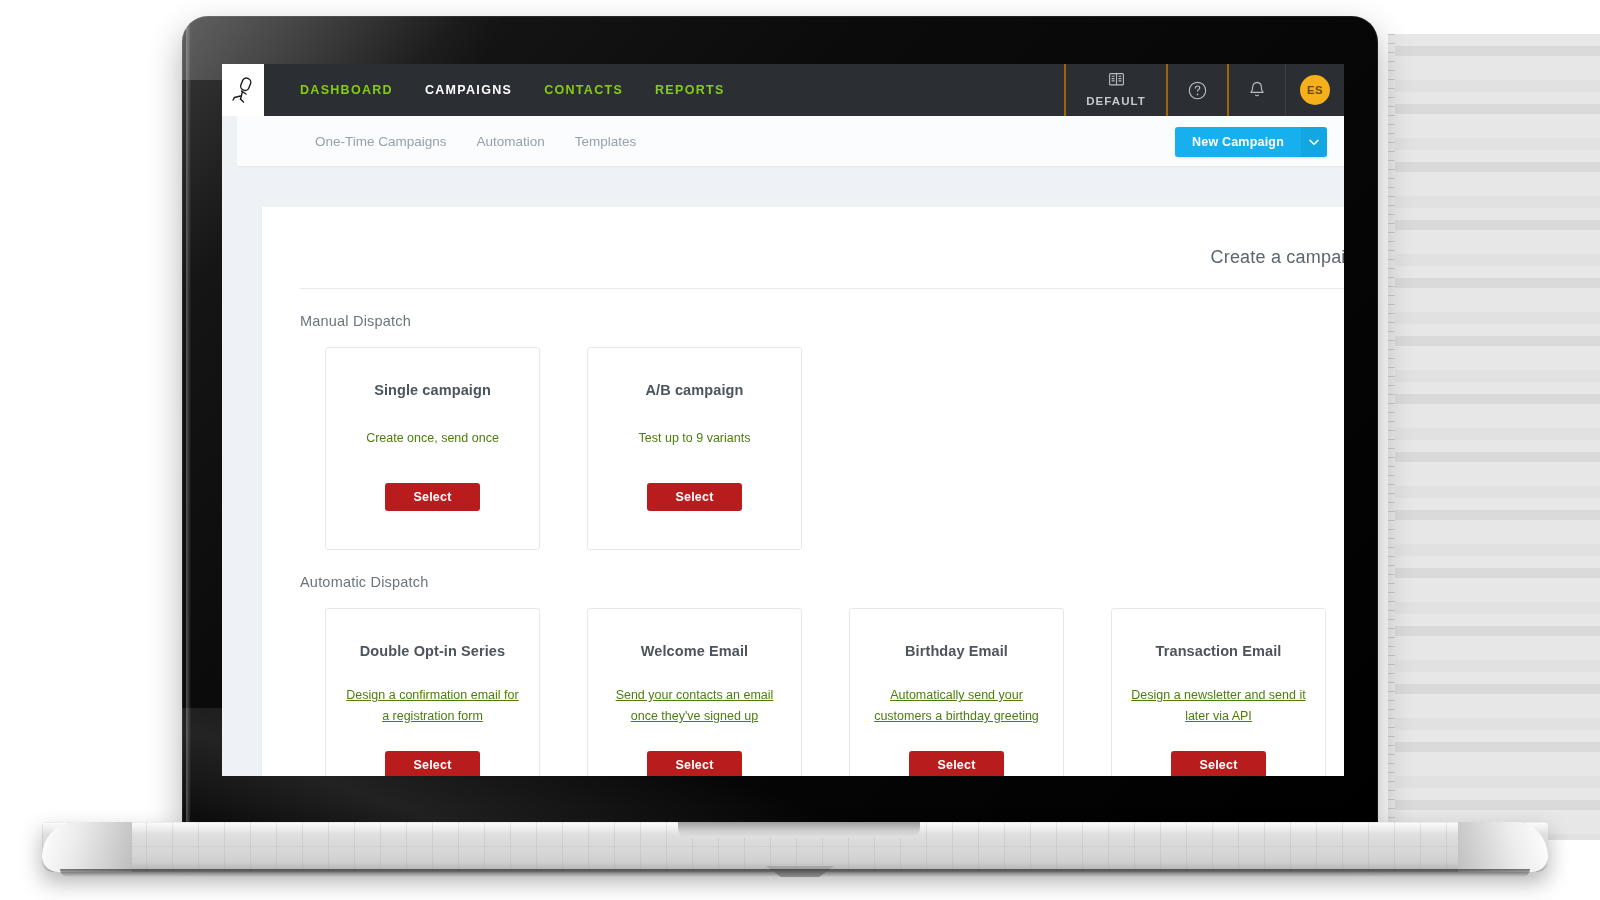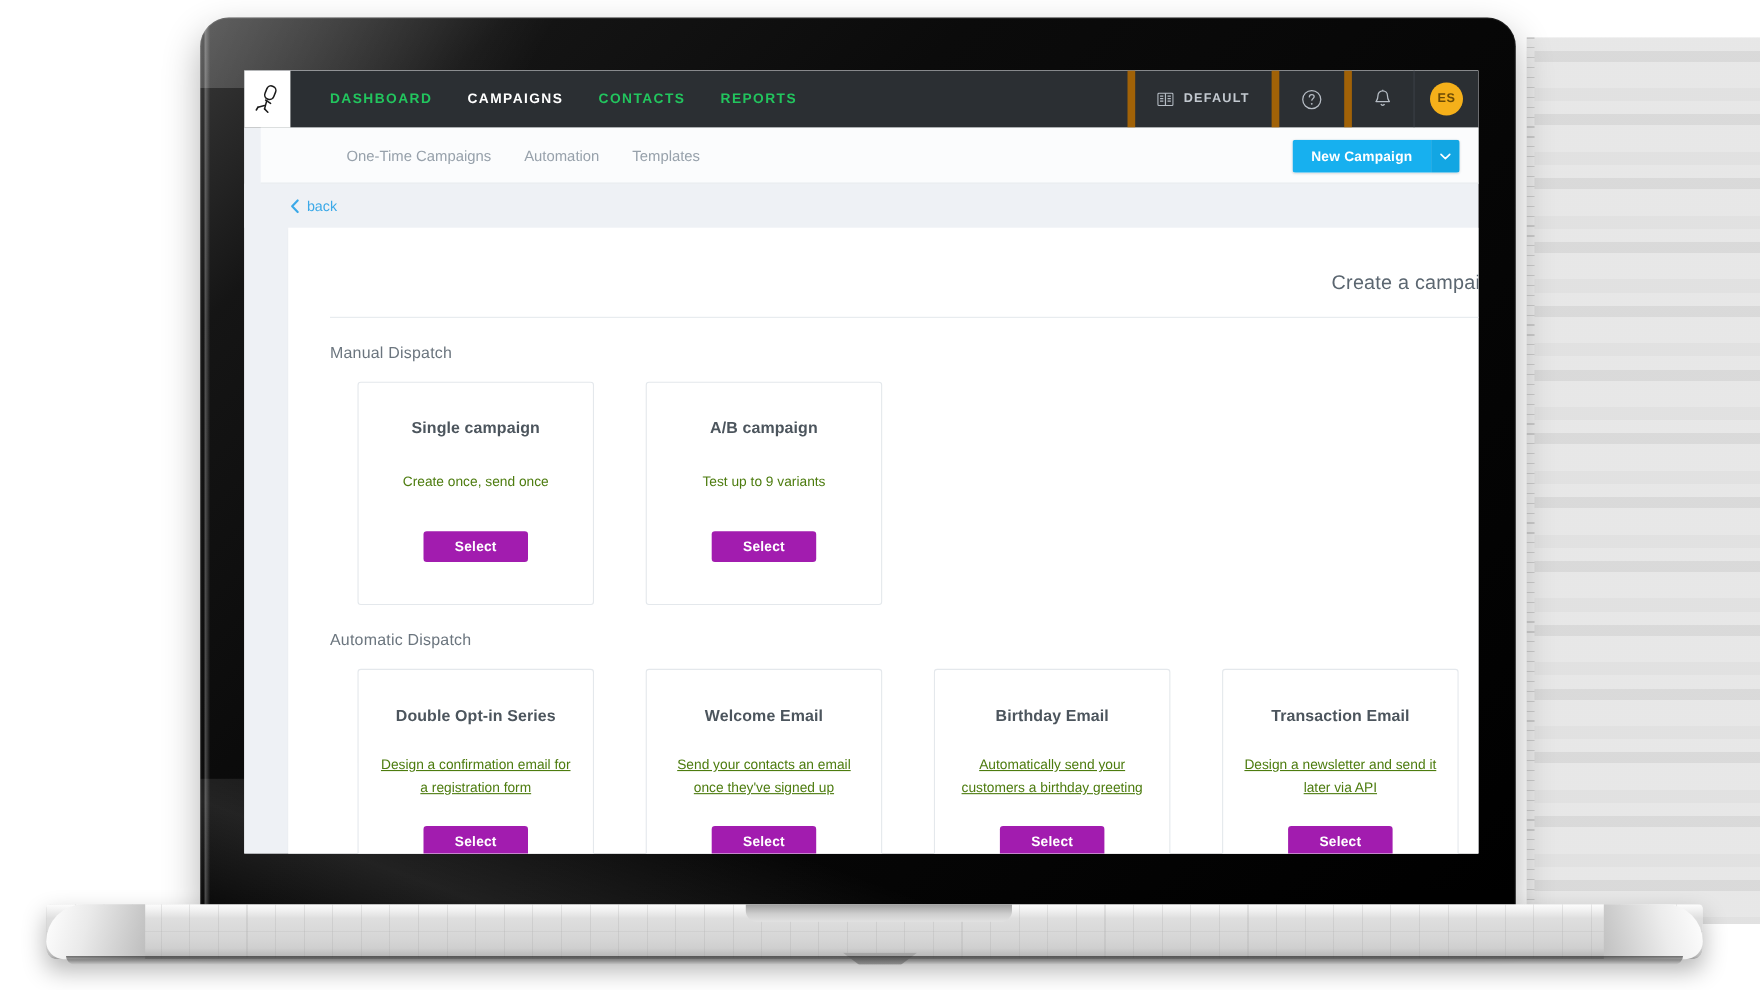--- a/index.html
+++ b/index.html
@@ -170,30 +170,31 @@
   }
   .logo-box {
     width: 42px; background: #ffffff;
     display: flex; align-items: center; justify-content: center;
   }
   .logo-glyph { width: 26px; height: 30px; }
 
   .main-nav { display: flex; align-items: center; padding-left: 36px; gap: 32px; }
   .nav-item {
     font-size: 12.5px; letter-spacing: 1.3px; font-weight: 600;
-    color: #22c55e; text-transform: uppercase; cursor: pointer;
+    color: #84cc16; text-transform: uppercase; cursor: pointer;
     white-space: nowrap;
   }
   .nav-item.active { color: #ffffff; font-weight: 700; }
 
   .topbar-right { margin-left: auto; display: flex; align-items: stretch; }
   .tb-cell {
     display: flex; align-items: center; justify-content: center;
-    border-left: 7px solid #a16207; padding: 1px 20px; cursor: pointer;
+    border-left: 2px solid #a16207; padding: 1px 20px; cursor: pointer;
     color: #c3c9d0;
+    flex-direction: column;
   }
   .tb-cell.default-cell { gap: 9px; font-size: 11.5px; letter-spacing: 1.1px; font-weight: 600; }
   .avatar-cell { padding: 0 14px; border-left: 1px solid #3b4046; display:flex; align-items:center; }
   .avatar {
     width: 30px; height: 30px; border-radius: 50%;
     background: #f5b01a;
     color: #6b4a05; font-size: 11.5px; font-weight: 700;
     display: flex; align-items: center; justify-content: center;
     letter-spacing: .4px;
   }
@@ -276,21 +277,21 @@
   .card-title {
     font-size: 14.5px; font-weight: 700; color: #4c555d;
     text-align: center; letter-spacing: .1px;
   }
   .card-desc {
     font-size: 12.5px; color: #4d7c0f; text-align: center;
     line-height: 21px; margin-top: 30px; max-width: 180px;
   }
   .select-btn {
     margin-top: auto;
-    background: #a21caf; color: #fff;
+    background: #b91c1c; color: #fff;
     font-size: 12.5px; font-weight: 700;
     padding: 7px 28px; border-radius: 3px; border: none;
     cursor: pointer; letter-spacing: .2px;
     font-family: "Liberation Sans", sans-serif;
   }
   .auto-card { min-height: 198px; }
   .auto-card .card-desc { margin-top: 26px; text-decoration: underline; }
   .auto-card .select-btn { margin-top: 24px; }
   .manual-card .select-btn { margin-top: 34px; }
   .manual-card { min-height: 198px; padding-bottom: 38px; }
@@ -382,28 +383,20 @@
         <div class="newcamp-wrap">
           <div class="newcamp-btn">New Campaign</div>
           <div class="newcamp-caret">
             <svg width="10" height="7" viewBox="0 0 10 7">
               <path d="M1 1.4 L5 5.2 L9 1.4" fill="none" stroke="#ffffff" stroke-width="1.5" stroke-linecap="round" stroke-linejoin="round"></path>
             </svg>
           </div>
         </div>
       </div>
 
-      <div class="backstrip">
-        <div class="back-link">
-          <svg width="8" height="13" viewBox="0 0 8 13">
-            <path d="M6.6 1.2 L1.6 6.5 L6.6 11.8" fill="none" stroke="#3ba9e8" stroke-width="1.9" stroke-linecap="round" stroke-linejoin="round"></path>
-          </svg>
-          <span>back</span>
-        </div>
-      </div>
 
       <div class="panel">
         <div class="panel-inner">
 
           <div class="page-title">Create a campaign</div>
 
           <div class="section-label">Manual Dispatch</div>
           <div class="card-row">
 
             <div class="card manual-card">

